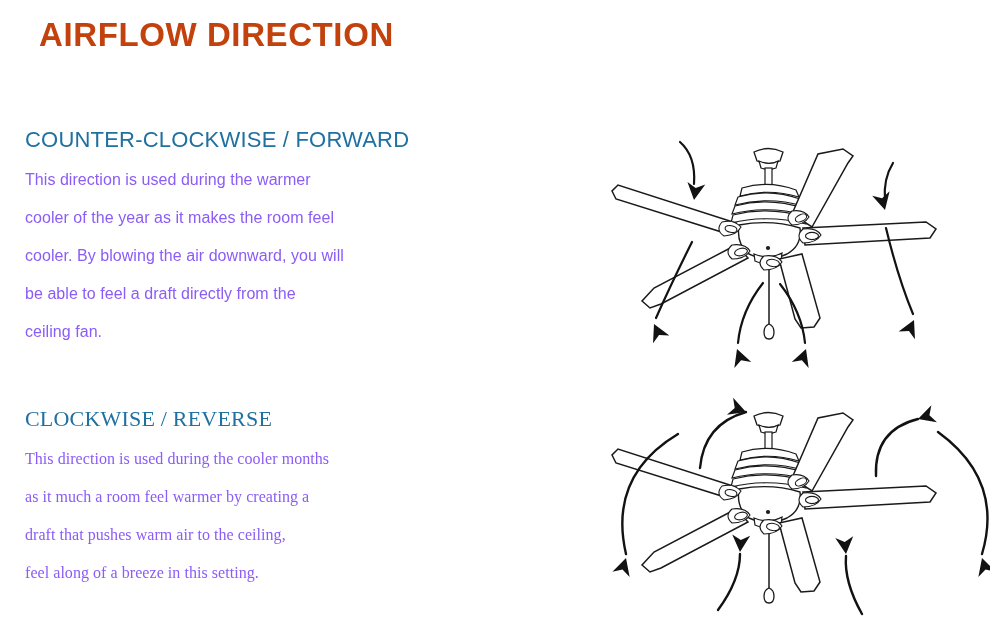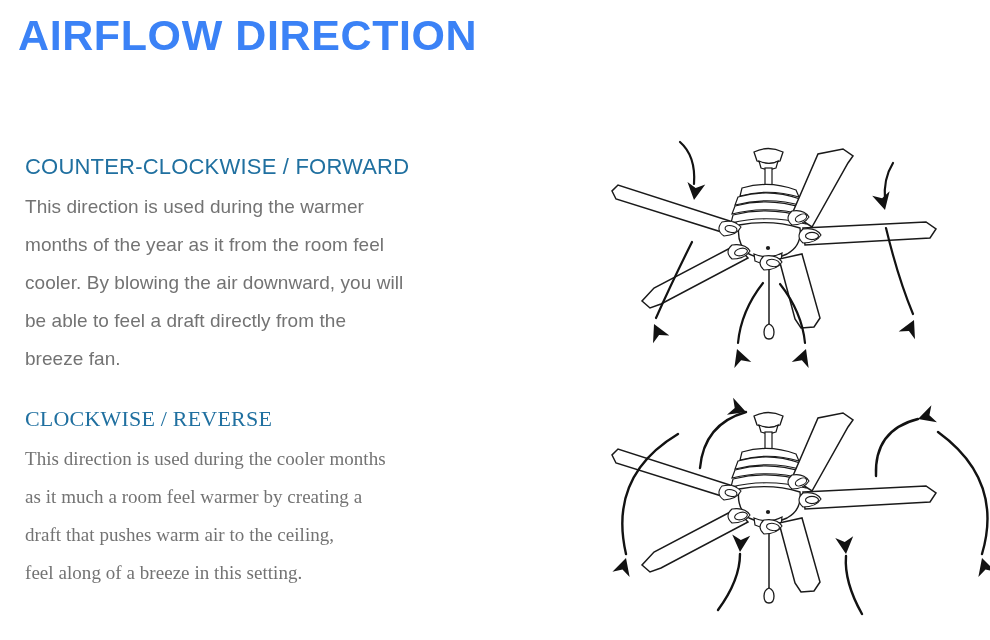--- a/index.html
+++ b/index.html
@@ -18,51 +18,51 @@
   #page {
     position: relative;
     width: 990px;
     height: 640px;
     background: #ffffff;
   }
 
   
   #page-title {
     position: absolute;
-    left: 18px;
+    left: 39px;
     top: 14px;
-    font-size: 43px;
+    font-size: 33px;
     font-weight: bold;
     letter-spacing: 0.6px;
-    color: #3b82f6;
+    color: #c2410c;
     line-height: 42px;
     white-space: nowrap;
   }
 
   
   .text-col {
     position: absolute;
     left: 25px;
     width: 560px;
   }
-  #section-forward  { top: 152px; }
+  #section-forward  { top: 125px; }
   #section-reverse  { top: 404px; font-family: Liberation Serif, serif; }
 
   .section-heading {
     font-size: 22px;
     font-weight: normal;
     letter-spacing: 0.2px;
     color: #2070a0;
     line-height: 30px;
     margin: 0 0 6px 0;
     white-space: nowrap;
   }
   .section-body {
-    font-size: 19px;
-    color: #737373;
+    font-size: 16px;
+    color: #8b5cf6;
     line-height: 38px;
     margin: 0;
     letter-spacing: 0.05px;
   }
   .section-body .ln { display: block; white-space: nowrap; }
 
   
   .fan-figure {
     position: absolute;
     right: 0;
@@ -87,24 +87,24 @@
 <div id="page">
 
   <div id="page-title">AIRFLOW DIRECTION</div>
 
   <div class="text-col" id="section-forward">
 
     <div class="section-heading">COUNTER-CLOCKWISE / FORWARD</div>
 
     <div class="section-body">
       <span class="ln">This direction is used during the warmer</span>
-      <span class="ln">months of the year as it from the room feel</span>
+      <span class="ln">cooler of the year as it makes the room feel</span>
       <span class="ln">cooler. By blowing the air downward, you will</span>
       <span class="ln">be able to feel a draft directly from the</span>
-      <span class="ln">breeze fan.</span>
+      <span class="ln">ceiling fan.</span>
     </div>
   </div>
 
   <div class="text-col" id="section-reverse">
 
     <div class="section-heading">CLOCKWISE / REVERSE</div>
 
     <div class="section-body">
       <span class="ln">This direction is used during the cooler months</span>
       <span class="ln">as it much a room feel warmer by creating a</span>

